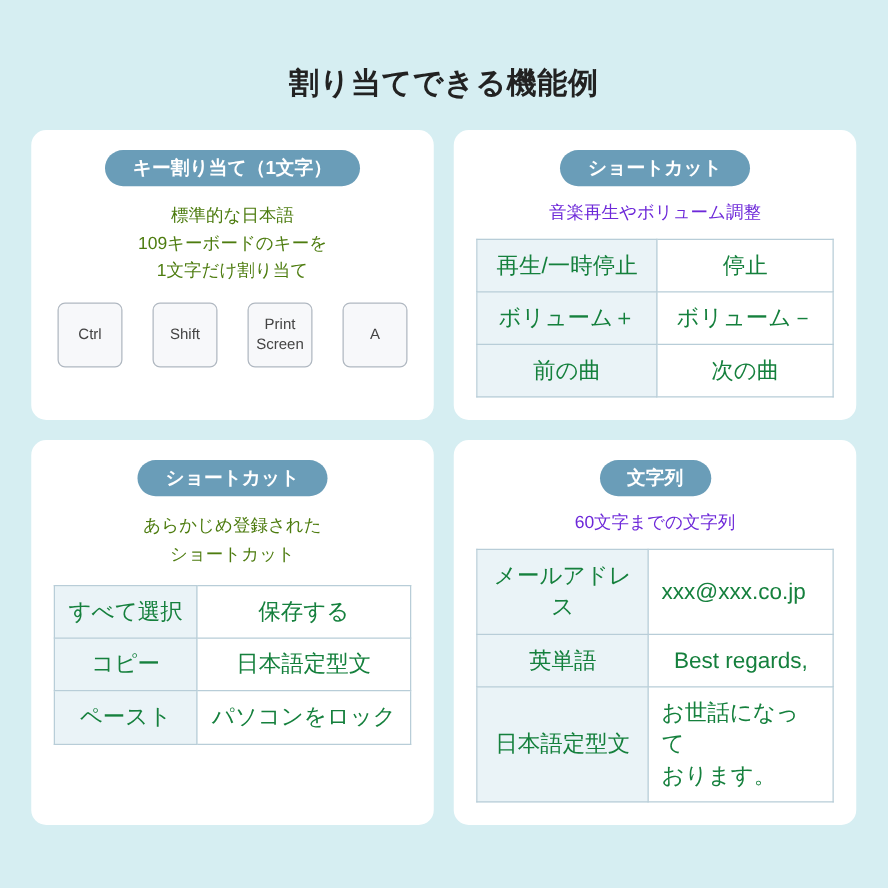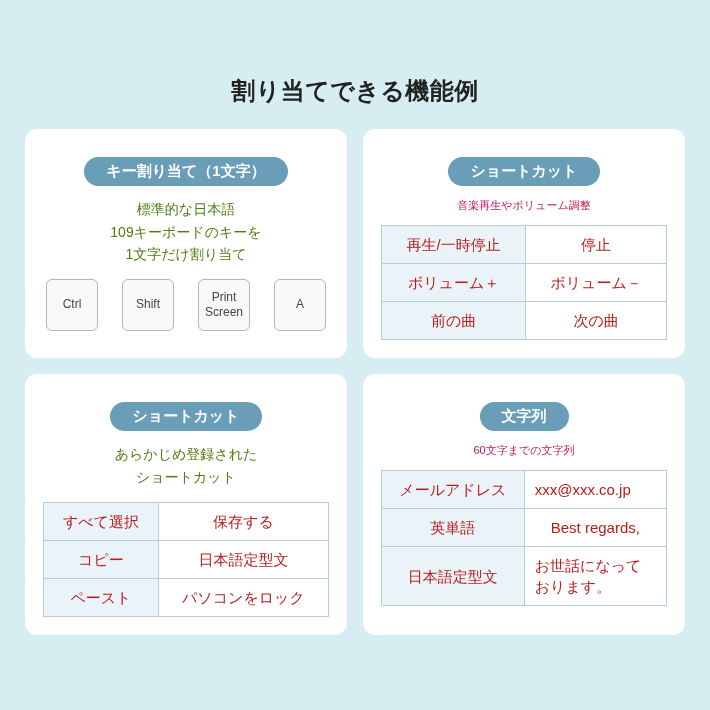--- a/index.html
+++ b/index.html
@@ -31,21 +31,21 @@
 
     .grid {
       display: grid;
       grid-template-columns: 1fr 1fr;
       gap: 16px;
     }
 
     .card {
       background: #fff;
       border-radius: 12px;
-      padding: 28px 18px 18px 18px;
+      padding: 16px 18px 18px 18px;
     }
 
     .card-header {
       display: inline-block;
       background: #6a9db8;
       color: #fff;
       font-size: 15px;
       font-weight: 700;
       border-radius: 20px;
       padding: 5px 22px;
@@ -81,40 +81,40 @@
       color: #444;
       text-align: center;
       line-height: 1.3;
       padding: 4px 6px;
     }
 
     
     .info-table {
       width: 100%;
       border-collapse: collapse;
-      font-size: 15px;
-      color: #b91c1c;
+      font-size: 18px;
+      color: #15803d;
     }
 
     .info-table td {
       border: 1.5px solid #b8cdd8;
       padding: 8px 10px;
       text-align: center;
       line-height: 1.4;
     }
 
     .info-table td:first-child {
       background: #eaf3f7;
     }
 
     
     .multimedia-desc {
       text-align: center;
-      font-size: 11px;
-      color: #be185d;
+      font-size: 14px;
+      color: #6d28d9;
       margin-bottom: 12px;
     }
 
     
     .string-table td:first-child {
       background: #eaf3f7;
       text-align: center;
     }
 
     .string-table td:last-child {

